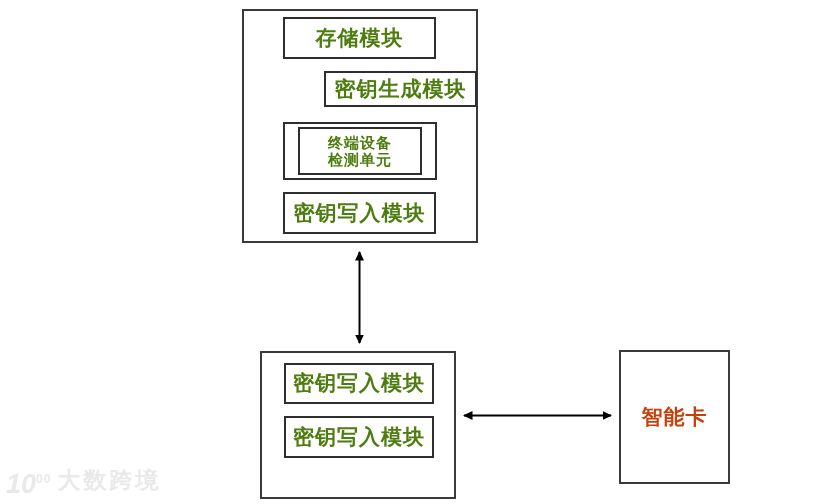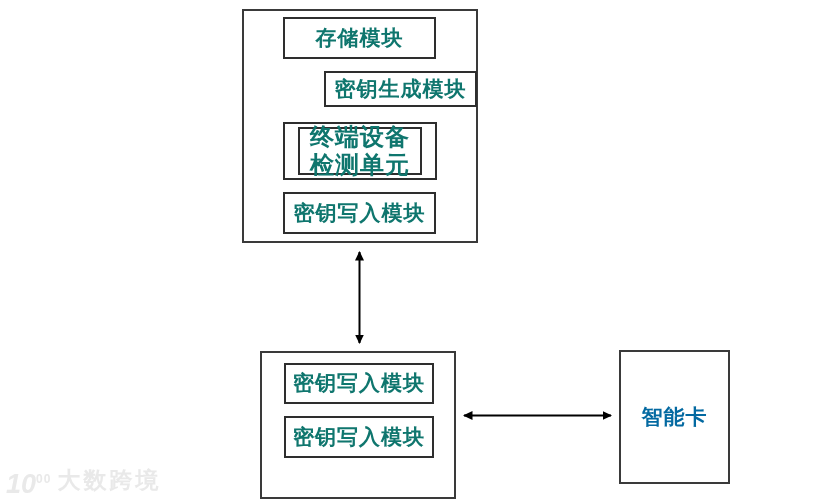--- a/index.html
+++ b/index.html
@@ -19,35 +19,35 @@
   }
   .module-box {
     position: absolute;
     border: 2px solid #2e2e2e;
     background: #ffffff;
     display: flex;
     align-items: center;
     justify-content: center;
     text-align: center;
     font-weight: bold;
-    color: #0f766e;
+    color: #4d7c0f;
     font-size: 21px;
     letter-spacing: 1px;
     line-height: 1.15;
   }
   .module-box.inner-frame {
     border: 2px solid #2e2e2e;
   }
   .label-only {
     position: absolute;
     display: flex;
     align-items: center;
     justify-content: center;
     font-weight: bold;
-    color: #0369a1;
+    color: #c2410c;
     font-size: 21px;
     letter-spacing: 1px;
     font-family: Liberation Serif, serif;
   }
   .arrow-layer {
     position: absolute;
     left: 0; top: 0;
     width: 837px; height: 504px;
     pointer-events: none;
   }
@@ -87,21 +87,21 @@
 <div class="canvas">
 
   <div class="outer-box" style="left:242px; top:9px; width:236px; height:234px;">
     <div class="module-box" style="left:39px; top:6px; width:153px; height:42px;">
       <span>存储模块</span>
     </div>
     <div class="module-box" style="left:39px; top:60px; width:153px; height:36px;margin-left:41px;">
       <span>密钥生成模块</span>
     </div>
     <div class="module-box" style="left:39px; top:111px; width:154px; height:58px;">
-      <div class="module-box inner-frame" style="position:relative; width:124px; height:48px; flex-direction:column; font-size:24px;">
+      <div class="module-box inner-frame" style="position:relative; width:124px; height:48px; flex-direction:column; font-size:15px;">
         <span>终端设备</span>
         <span>检测单元</span>
       </div>
     </div>
     <div class="module-box" style="left:39px; top:181px; width:153px; height:42px;">
       <span>密钥写入模块</span>
     </div>
   </div>
 
   <div class="outer-box" style="left:260px; top:351px; width:196px; height:148px;">

